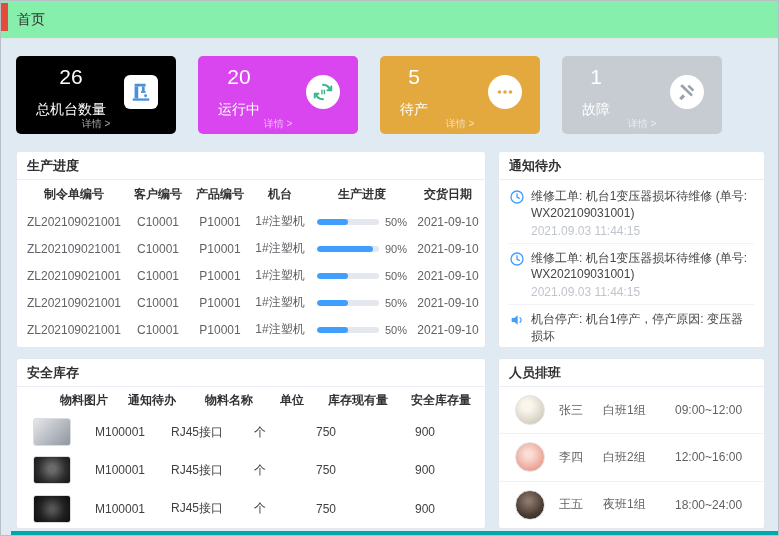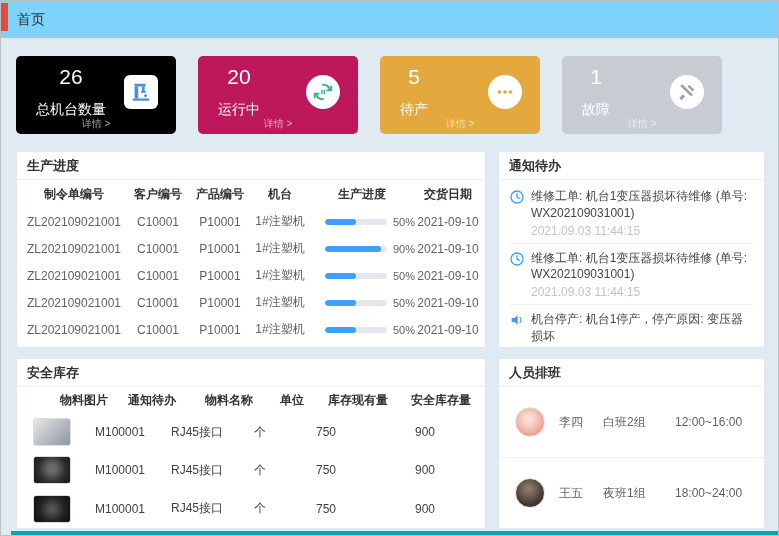--- a/index.html
+++ b/index.html
@@ -1,51 +1,51 @@
 <!DOCTYPE html>
 <html><head>
 <meta charset="utf-8">
 <style>
   * { margin:0; padding:0; box-sizing:border-box; }
   body { font-family:"Liberation Sans","DejaVu Sans",sans-serif; background:#f0f0f0; }
   .screen { position:relative; width:779px; height:536px; background:#e0eaf2; border:1px solid #b9bfc6; overflow:hidden; }
 
   .red-accent { position:absolute; left:0; top:2px; width:7px; height:28px; background:#e24c3e; z-index:5; }
 
-  .topbar { height:38px; background:#7dd3fc; border-bottom:1px solid #e4e4e4; display:flex; align-items:center; padding-left:16px; }
+  .topbar { height:38px; background:#86efac; border-bottom:1px solid #e4e4e4; display:flex; align-items:center; padding-left:16px; }
   .tab-home { font-size:14px; color:#333; cursor:pointer; }
 
   .content { padding:17px 15px 0 15px; }
 
   
   .cards { display:flex; gap:22px; }
   .card { position:relative; width:160px; height:78px; border-radius:5px; color:#fff; flex:none; cursor:pointer; }
   .card-blue  { background:#000000; }
-  .card-green { background:#be185d; }
+  .card-green { background:#d946ef; }
   .card-yellow{ background:#e3a93e; }
   .card-gray  { background:#c7ccd3; }
   .card-main { display:flex; align-items:center; justify-content:space-between; padding:9px 18px 0 20px; }
   .card-left { display:flex; flex-direction:column; align-items:center; }
   .card-num { font-size:21px; line-height:1.1; }
   .card-label { font-size:14px; margin-top:13px; white-space:nowrap; }
   .icon-tile { width:34px; height:34px; background:#fff; display:flex; align-items:center; justify-content:center; flex:none; }
   .icon-tile.square { border-radius:6px; }
   .icon-tile.round  { border-radius:50%; }
   .card-detail { position:absolute; left:0; right:0; bottom:3px; text-align:center; font-size:10px; color:rgba(255,255,255,0.65); }
 
   
   .grid { display:grid; grid-template-columns:470px 267px; grid-template-rows:197px 171px; gap:10px 12px; margin-top:17px; }
   .panel { background:#fff; border:1px solid #e4e7ed; border-radius:3px; overflow:hidden; display:flex; flex-direction:column; }
   .panel-title { height:28px; line-height:28px; padding-left:10px; font-size:13px; font-weight:700; color:#303133; border-bottom:1px solid #ebeef5; flex:none; }
 
   
   .t-row { display:grid; grid-template-columns:106px 62px 62px 58px 106px 1fr; align-items:center; height:27px; padding:0 4px; font-size:12px; color:#606266; }
   .t-row > span { text-align:center; white-space:nowrap; overflow:hidden; }
   .t-head { height:28px; font-weight:700; color:#303133; }
-  .progress-cell { display:flex; align-items:center; justify-content:flex-end; gap:6px; }
+  .progress-cell { display:flex; align-items:center; justify-content:center; gap:6px; }
   .bar { width:62px; height:6px; border-radius:3px; background:#e4e7ed; overflow:hidden; flex:none; display:block; }
   .bar-fill { display:block; height:100%; border-radius:3px; background:#409eff; width:0; }
   .pct { font-size:11px; color:#606266; }
 
   
   .notice-list { padding:2px 10px 0 10px; overflow:hidden; flex:1; }
   .notice-item { display:flex; align-items:flex-start; padding:6px 0 5px 0; border-bottom:1px solid #f0f2f5; cursor:pointer; }
   .notice-item:last-child { border-bottom:none; }
   .n-icon { width:16px; height:16px; margin:1px 6px 0 0; flex:none; }
   .n-body { flex:1; min-width:0; }
@@ -348,20 +348,26 @@
             <span>750</span>
             <span>900</span>
           </div>
         </div>
       </div>
 
       <div class="panel">
         <div class="panel-title">人员排班</div>
         <div class="staff-list">
 
+          <div class="staff-row">
+            <div class="avatar avatar-1"></div>
+            <span class="staff-name">张三</span>
+            <span class="staff-shift">白班1组</span>
+            <span class="staff-time">09:00~12:00</span>
+          </div>
 
           <div class="staff-row">
             <div class="avatar avatar-2"></div>
             <span class="staff-name">李四</span>
             <span class="staff-shift">白班2组</span>
             <span class="staff-time">12:00~16:00</span>
           </div>
 
           <div class="staff-row">
             <div class="avatar avatar-3"></div>

